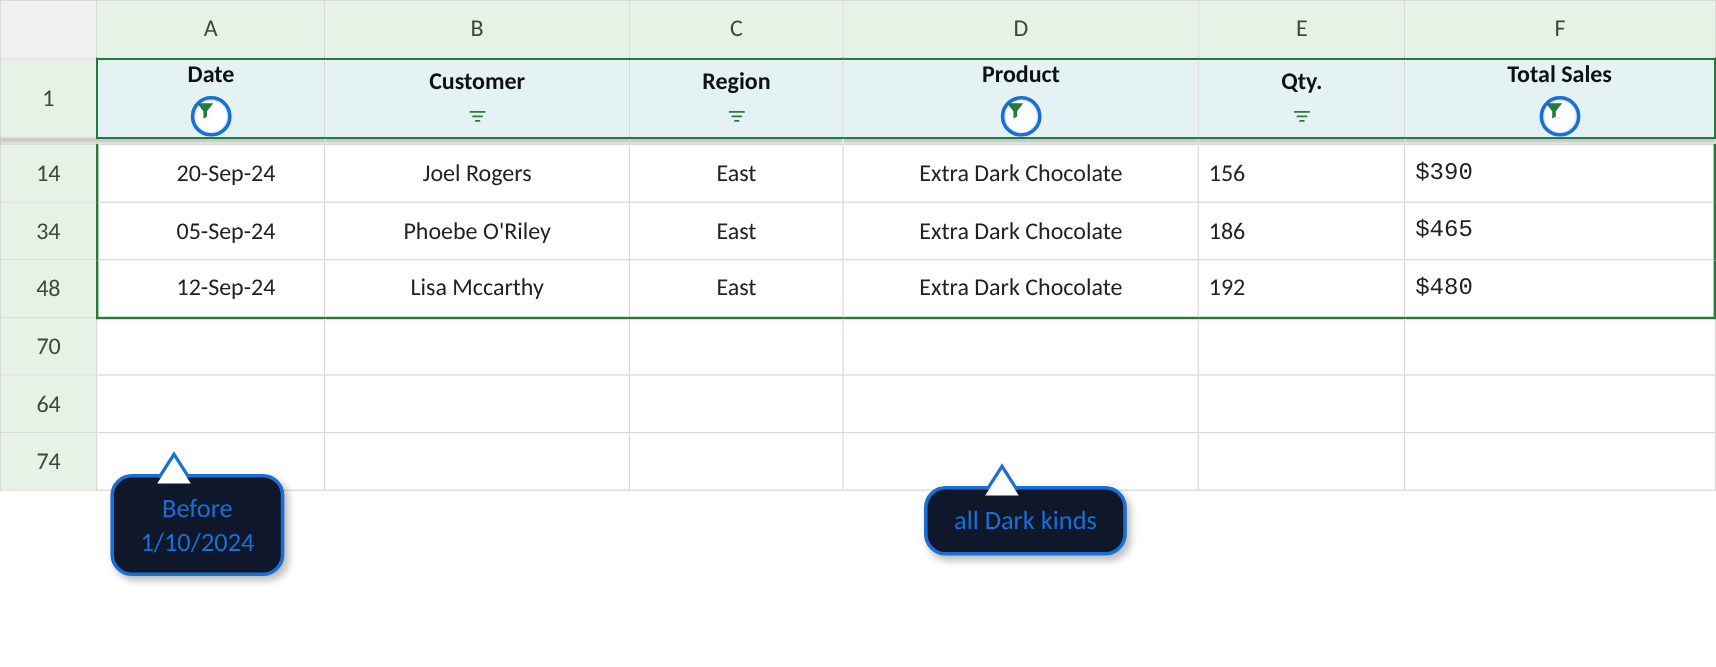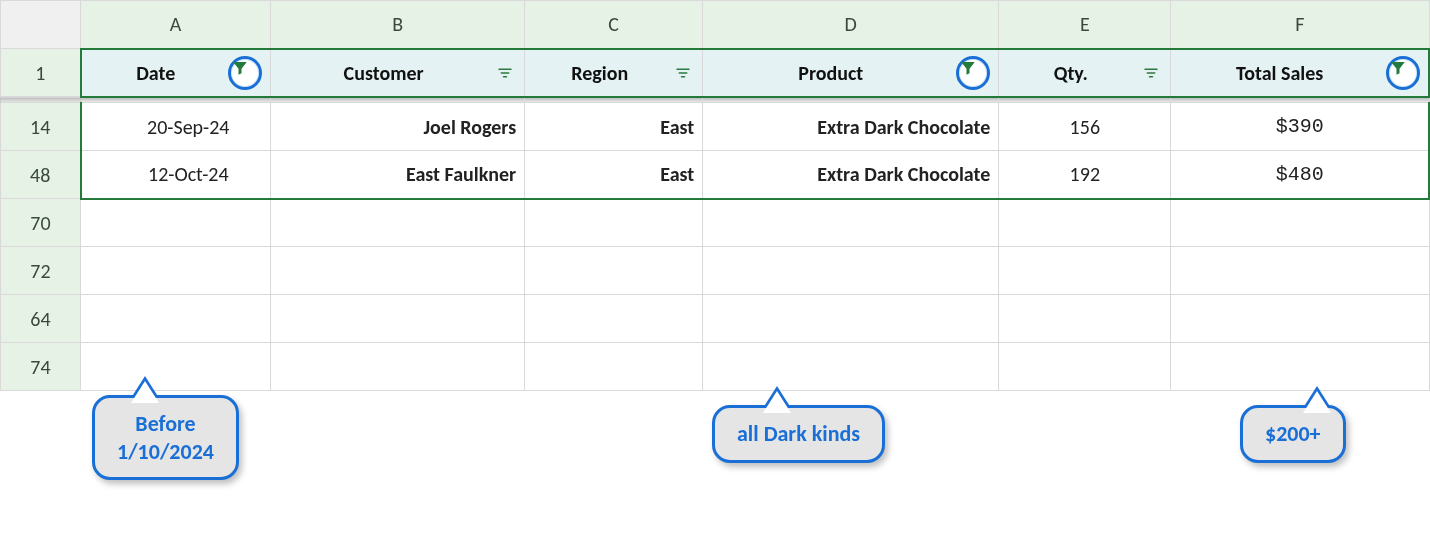--- a/index.html
+++ b/index.html
@@ -66,29 +66,30 @@
     border-top: 2px solid #237a3b !important;
     border-bottom: 2px solid #237a3b !important;
   }
   .hdr.first { border-left: 2px solid #237a3b !important; }
   .hdr.last  { border-right: 2px solid #237a3b !important; margin-top: 28px; }
   .hdr-inner {
     display: flex;
     align-items: center;
     width: 100%;
     gap: 6px;
+    flex-direction: column;
   }
   .hdr-label { flex: 1 1 auto; text-align: center; }
   
   .body-cell.first { border-left: 2px solid #237a3b !important; padding-left: 33px; }
   .body-cell.last  { border-right: 2px solid #237a3b !important; font-family: Liberation Mono, monospace; }
   tr.lastrow .body-cell { border-bottom: 2px solid #237a3b !important; }
   .txt-center { text-align: center; }
-  .txt-left   { text-align: right; font-weight: bold; }
-  .txt-right  { text-align: center; }
+  .txt-left   { text-align: center; }
+  .txt-right  { text-align: left; }
   
   .filter-chip {
     display: inline-flex;
     align-items: center;
     justify-content: center;
     width: 22px; height: 22px;
     color: #2b7a3f;
   }
   .filter-active {
     width: 34px; height: 34px;
@@ -98,25 +99,25 @@
     color: #237a3b;
     box-shadow: 0 0 0 1px #cfe6ff inset;
   }
   .filter-active svg, .filter-chip svg { display:block; }
   
   tr.shadowrow td { height: 6px !important; padding:0; background: linear-gradient(#bcbcbc,#e8e8e8); border-top:none; border-bottom:none;}
   tr.shadowrow td.rowhead-shadow { background: linear-gradient(#bcbcbc,#e8e8e8); border:1px solid #c8c8c8; border-top:none; border-bottom:none;}
   
   .callout {
     position: absolute;
-    background: #e5e5e5;
+    background: #0f172a;
     border: 3px solid #1a6fd6;
     border-radius: 18px;
     color: #1a6fd6;
-    font-weight: 700;
+    font-weight: 400;
     font-size: 22px;
     padding: 12px 22px;
     text-align: center;
     box-shadow: 3px 4px 6px rgba(0,0,0,0.25);
     line-height: 1.25;
   }
   .callout .tail {
     position: absolute;
     top: -20px;
     left: var(--tail-left, 40px);
@@ -249,41 +250,41 @@
 
   <tr>
     <td class="rowhead">14</td>
     <td class="body-cell first txt-center">20-Sep-24</td>
     <td class="body-cell txt-left">Joel Rogers</td>
     <td class="body-cell txt-left">East</td>
     <td class="body-cell txt-left">Extra Dark Chocolate</td>
     <td class="body-cell txt-right">156</td>
     <td class="body-cell last txt-right">$390</td>
   </tr>
+  <tr>
+    <td class="rowhead">34</td>
+    <td class="body-cell first txt-center">05-Sep-24</td>
+    <td class="body-cell txt-left">Phoebe O'Riley</td>
+    <td class="body-cell txt-left">East</td>
+    <td class="body-cell txt-left">Extra Dark Chocolate</td>
+    <td class="body-cell txt-right">186</td>
+    <td class="body-cell last txt-right">$465</td>
+  </tr>
   <tr class="lastrow">
     <td class="rowhead">48</td>
-    <td class="body-cell first txt-center">12-Oct-24</td>
-    <td class="body-cell txt-left">East Faulkner</td>
+    <td class="body-cell first txt-center">12-Sep-24</td>
+    <td class="body-cell txt-left">Lisa Mccarthy</td>
     <td class="body-cell txt-left">East</td>
     <td class="body-cell txt-left">Extra Dark Chocolate</td>
     <td class="body-cell txt-right">192</td>
     <td class="body-cell last txt-right">$480</td>
   </tr>
 
   <tr class="empty-row">
     <td class="rowhead short">70</td>
-    <td></td>
-          <td></td>
-          <td></td>
-          <td></td>
-          <td></td>
-          <td></td>
-  </tr>
-  <tr class="empty-row">
-    <td class="rowhead short">72</td>
     <td></td>
           <td></td>
           <td></td>
           <td></td>
           <td></td>
           <td></td>
   </tr>
   <tr class="empty-row">
     <td class="rowhead short">64</td>
     <td></td>
@@ -304,23 +305,19 @@
   </tr>
 </tbody>
     </table>
 
 <div class="callout" style="left:92px; top:395px; --tail-left:36px;">
   <div class="tail"></div>
   <span>Before</span><br>
   <span>1/10/2024</span>
 </div>
 
-<div class="callout" style="left:712px; top:405px; --tail-left:48px;">
+<div class="callout" style="left:770px; top:405px; --tail-left:48px;">
   <div class="tail"></div>
   <span>all Dark kinds</span>
 </div>
 
-<div class="callout" style="left:1240px; top:405px; --tail-left:60px;">
-  <div class="tail"></div>
-  <span>$200+</span>
+
 </div>
 
-</div>
-
 </body></html>

